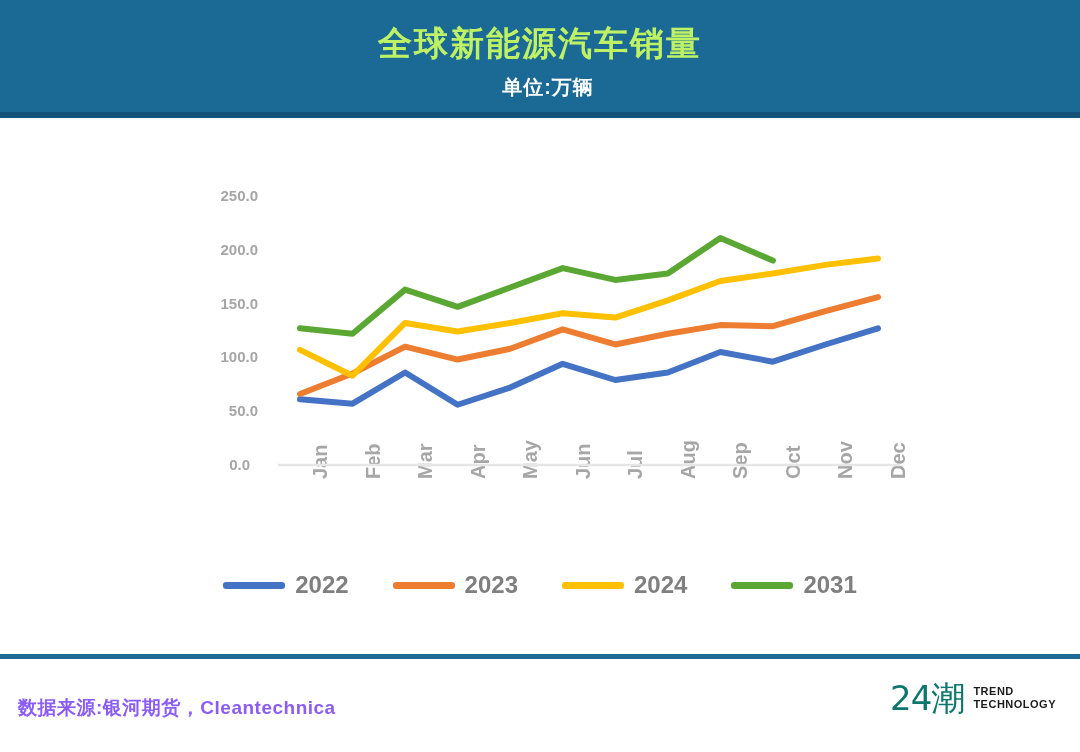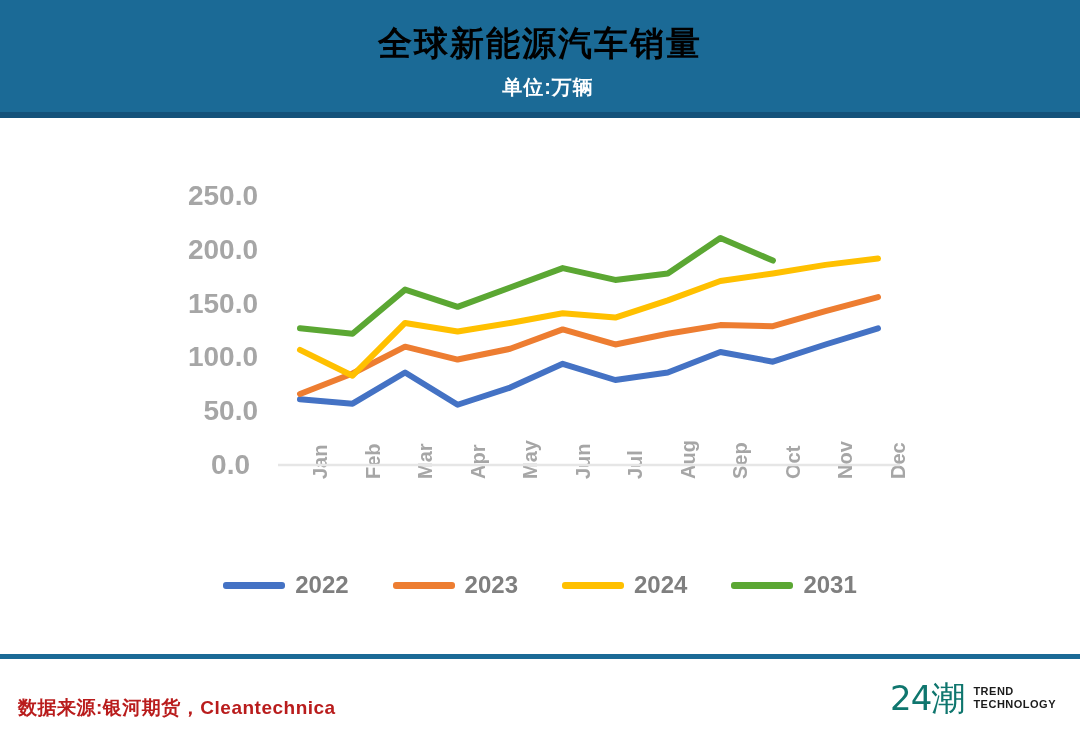--- a/index.html
+++ b/index.html
@@ -15,21 +15,21 @@
 
   
   .header{
     position:absolute;left:0;top:0;width:1080px;height:118px;
     background:#1b6a96;
     box-sizing:border-box;
   }
   .header-title{
     position:absolute;left:0;top:22px;width:1080px;
     text-align:center;
-    color:#000000;
+    color:#bef264;
     font-size:34px;
     font-weight:bold;
     letter-spacing:2px;
     line-height:42px;
     white-space:nowrap;
   }
   .header-subtitle{
     position:absolute;left:8px;top:74px;width:1080px;
     text-align:center;
     color:#ffffff;
@@ -51,21 +51,21 @@
   }
   .plot{
     position:absolute;left:0;top:0;width:1080px;height:528px;
   }
   .ytick{
     position:absolute;
     right:0;
     width:86px;
     text-align:right;
     color:#a6a6a6;
-    font-size:28px;
+    font-size:15px;
     font-weight:bold;
     line-height:21px;
     white-space:nowrap;
   }
   .xtick{
     position:absolute;
     color:#a6a6a6;
     font-size:20px;
     font-weight:bold;
     white-space:nowrap;
@@ -88,21 +88,21 @@
   .footer-rule{
     position:absolute;left:0;top:654px;width:1080px;height:5px;
     background:#1b6a96;
   }
   .footer{
     position:absolute;left:0;top:659px;width:1080px;height:93px;
     background:#ffffff;
   }
   .footer-source{
     position:absolute;left:18px;top:36px;
-    color:#b91c1c;
+    color:#8b5cf6;
     font-size:19px;
     font-weight:bold;
     white-space:nowrap;
     letter-spacing:0.5px;
   }
   .brand{
     position:absolute;right:24px;top:22px;
     display:flex;align-items:center;gap:9px;
   }
   .brand-mark{

